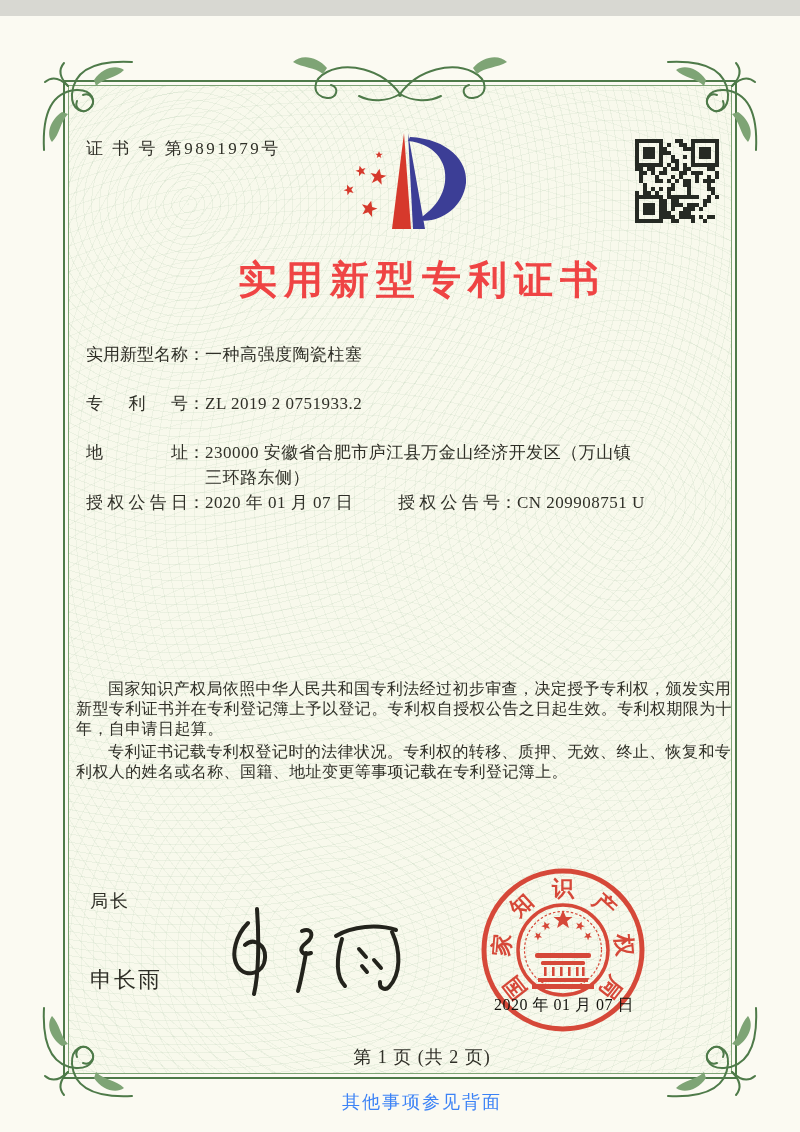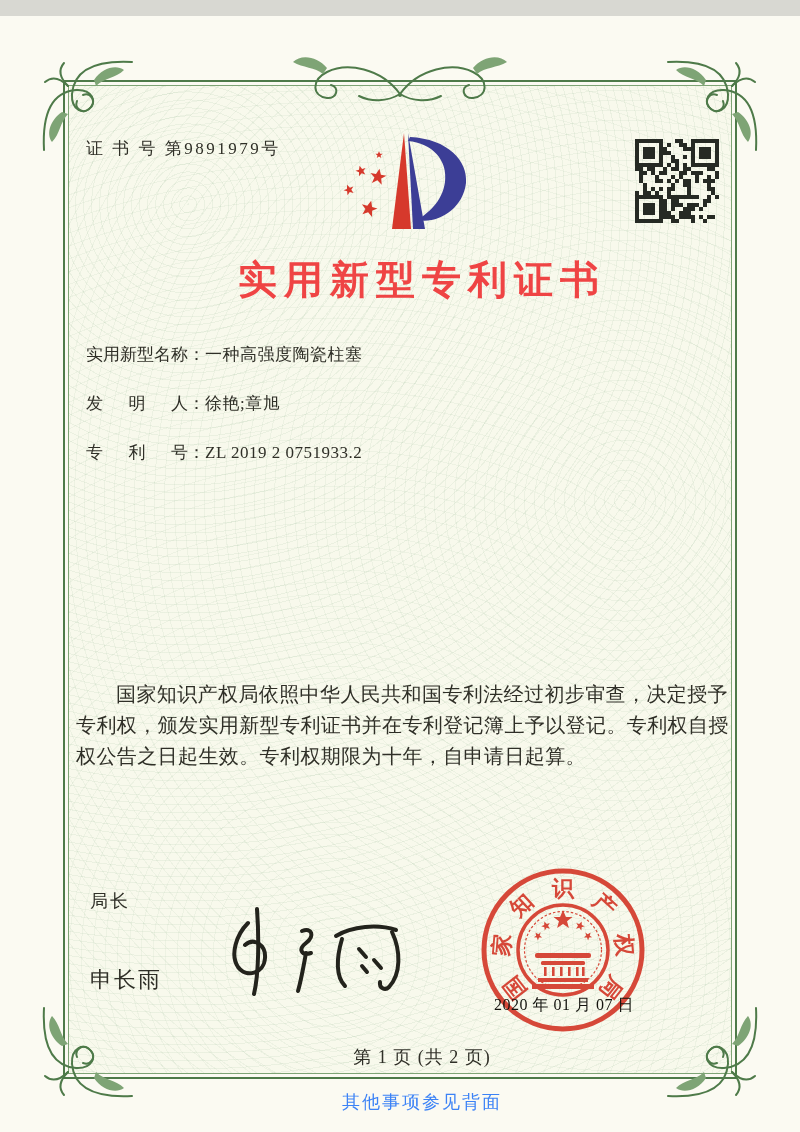--- a/index.html
+++ b/index.html
@@ -49,21 +49,21 @@
     display:inline-block;width:102px;text-align:justify;text-align-last:justify;
     vertical-align:top;
   }
   .field-row .colon{display:inline-block;vertical-align:top;}
   .field-row .val{display:inline-block;vertical-align:top;white-space:normal;letter-spacing:.5px;}
   .field-row.addr{margin-bottom:0;}
   .field-row.addr .val{max-width:438px;}
   .pair{display:inline-block;}
   .pair.first{width:312px;}
   
-  .paras{position:absolute;left:76px;top:663px;width:662px;font-size:20px;line-height:31px;}
+  .paras{position:absolute;left:76px;top:663px;width:662px;font-size:16px;line-height:20px;}
   .paras p{margin:0 0 3px 0;text-indent:2em;letter-spacing:.4px;}
   
   .comm-title{position:absolute;left:90px;top:873px;font-size:18px;letter-spacing:2px;}
   .comm-name{position:absolute;left:90px;top:949px;font-size:22px;letter-spacing:2px;}
   .sig{position:absolute;left:218px;top:885px;width:195px;height:95px;}
   .seal{position:absolute;left:478px;top:849px;width:170px;height:170px;opacity:.92;}
   .seal-ch{font-size:22px;font-weight:700;fill:var(--seal-red);}
   .seal-date{
     position:absolute;left:486px;top:979px;width:156px;text-align:center;
     font-size:16px;color:#14140f;letter-spacing:.5px;white-space:nowrap;
@@ -357,26 +357,30 @@
       <rect x="36" y="80" width="4" height="4" fill="var(--qr-dark)"></rect>
       <rect x="40" y="80" width="4" height="4" fill="var(--qr-dark)"></rect>
       <rect x="56" y="80" width="4" height="4" fill="var(--qr-dark)"></rect>
       <rect x="68" y="80" width="4" height="4" fill="var(--qr-dark)"></rect>
     </svg>
 
   <div class="title">实用新型专利证书</div>
 
   <div class="fields" id="fields">
     <div class="field-row"><span class="lab">实用新型名称</span><span class="colon">：</span><span class="val">一种高强度陶瓷柱塞</span></div>
-      <div class="field-row"><span class="lab">发明人</span><span class="colon">：</span><span class="val">徐艳;章旭</span></div>
       <div class="field-row"><span class="lab">专利号</span><span class="colon">：</span><span class="val">ZL 2019 2 0751933.2</span></div>
+      <div class="field-row addr"><span class="lab">地址</span><span class="colon">：</span><span class="val">230000  安徽省合肥市庐江县万金山经济开发区（万山镇三环路东侧）</span></div>
+      <div class="field-row" id="grant-row">
+      <span class="pair first"><span class="lab">授权公告日</span><span class="colon">：</span><span class="val">2020 年 01 月 07 日</span></span><span class="pair"><span class="lab">授权公告号</span><span class="colon">：</span><span class="val">CN 209908751 U</span></span>
+    </div>
   </div>
 
   <div class="paras" id="paragraphs">
       <p>国家知识产权局依照中华人民共和国专利法经过初步审查，决定授予专利权，颁发实用新型专利证书并在专利登记簿上予以登记。专利权自授权公告之日起生效。专利权期限为十年，自申请日起算。</p>
+      <p>专利证书记载专利权登记时的法律状况。专利权的转移、质押、无效、终止、恢复和专利权人的姓名或名称、国籍、地址变更等事项记载在专利登记簿上。</p>
     </div>
 
   <div class="comm-title">局长</div>
   <div class="comm-name">申长雨</div>
   <svg class="sig" viewBox="0 0 195 95">
     <g fill="none" stroke="#23231c" stroke-width="4" stroke-linecap="round" stroke-linejoin="round">
       <path d="M30,22 C18,34 12,54 20,66 C28,77 46,73 47,57 C48,44 36,36 27,44"></path>
       <path d="M39,8 C41,36 41,72 36,93"></path>
       <path d="M84,30 C94,26 97,35 88,42 C80,48 83,55 93,52"></path>
       <path d="M88,52 C85,68 83,80 80,90"></path>

